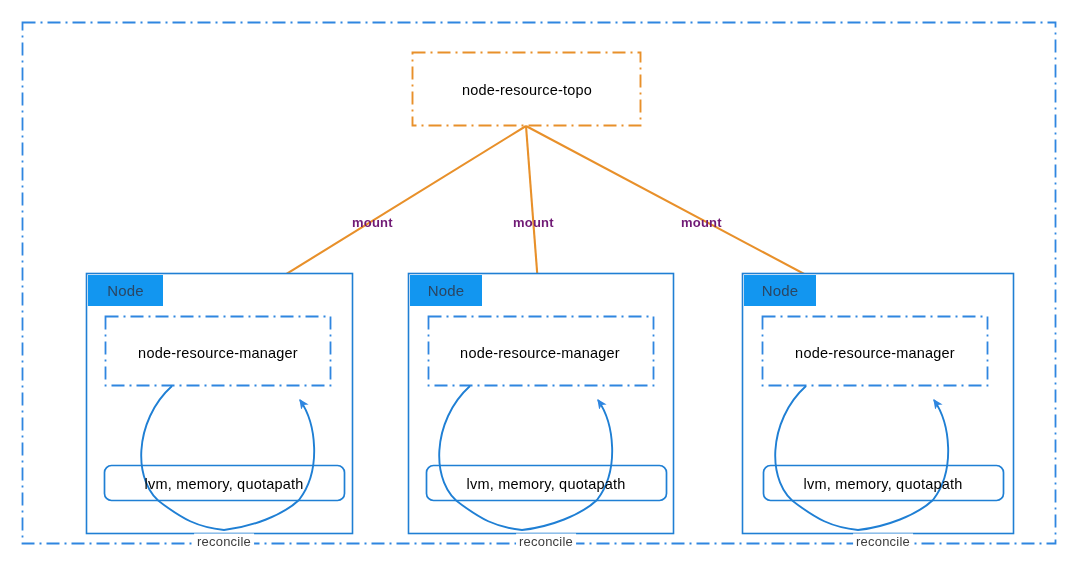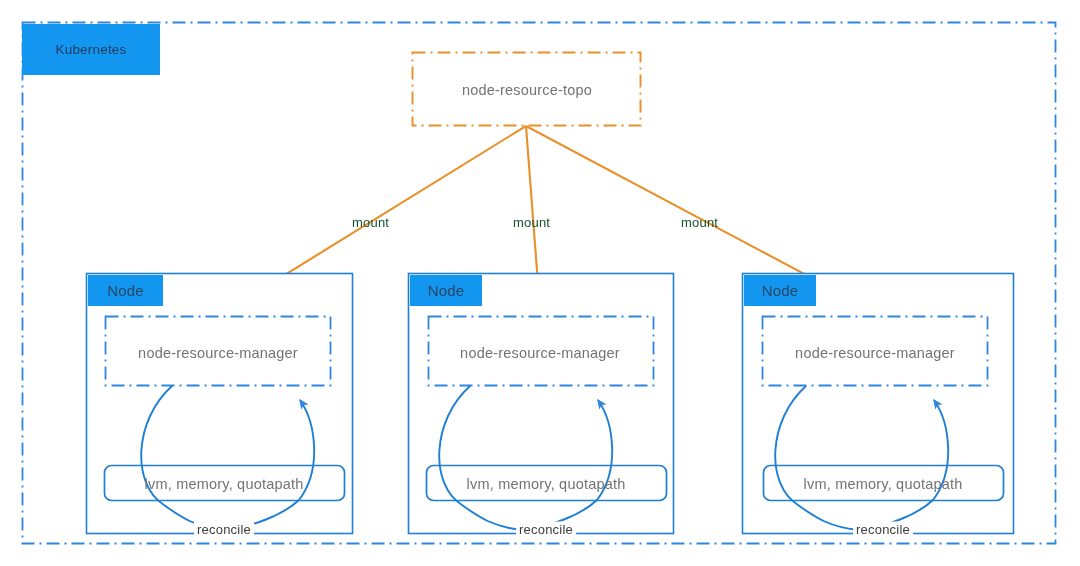--- a/index.html
+++ b/index.html
@@ -20,21 +20,21 @@
   svg.layer {
     position: absolute;
     left: 0;
     top: 0;
     width: 1080px;
     height: 566px;
   }
   .txt {
     position: absolute;
     white-space: nowrap;
-    color: #737373;
+    color: #000000;
     font-size: 14.5px;
     letter-spacing: 0.2px;
   }
   .txt-center {
     text-align: center;
     transform: translate(-50%, -50%);
   }
   .label-chip {
     position: absolute;
     background: #1296f0;
@@ -44,27 +44,29 @@
     align-items: center;
     justify-content: center;
     letter-spacing: 0.2px;
   }
   .chip-k8s {
     color: #1f3b5c;
     font-size: 13.5px;
   }
   .mount-label {
     font-size: 13px;
-    color: #14532d;
+    color: #701a75;
+    font-weight: bold;
   }
   .reconcile-label {
     font-size: 13px;
     color: #3d3d3d;
     background: #ffffff;
     padding: 0 3px;
+    margin-top: 12px;
   }
 </style>
 </head>
 <body>
 
 <div id="canvas">
 
   <svg class="layer" viewBox="0 0 1080 566">
     <defs>
       <marker id="arrow-orange" viewBox="0 0 10 10" refX="8.4" refY="5" markerWidth="5.2" markerHeight="5.2" orient="auto-start-reverse">
@@ -101,23 +103,20 @@
 
     <rect x="742.5" y="273.5" width="271" height="260" fill="#ffffff" stroke="#1f7fd4" stroke-width="1.6"></rect>
     <rect x="762.5" y="316.5" width="225" height="69" fill="#ffffff" stroke="#2f86e0" stroke-width="1.8" stroke-dasharray="13 5 2 5" stroke-linecap="butt"></rect>
     <rect x="763.5" y="465.5" width="240" height="35" rx="7" ry="7" fill="#ffffff" stroke="#1f7fd4" stroke-width="1.7"></rect>
     <path d="M 806 386 C 768 420, 765 484, 798 505
              C 816 518, 830 527, 858 530
              C 886 527, 917 515, 933 500
              C 956 470, 950 423, 934 400" fill="none" stroke="#1f7fd4" stroke-width="1.9" marker-end="url(#arrow-blue)"></path>
   </svg>
 
-  <div class="label-chip chip-k8s" style="left:22px; top:24px; width:138px; height:51px;">
-    <span>Kubernetes</span>
-  </div>
 
   <div class="txt txt-center" style="left:527px; top:90px;">node-resource-topo</div>
 
   <div class="txt mount-label" style="left:352px; top:215px;">mount</div>
   <div class="txt mount-label" style="left:513px; top:215px;">mount</div>
   <div class="txt mount-label" style="left:681px; top:215px;">mount</div>
 
   <div class="label-chip" style="left:88px; top:275px; width:75px; height:31px;">
     <span>Node</span>
   </div>

